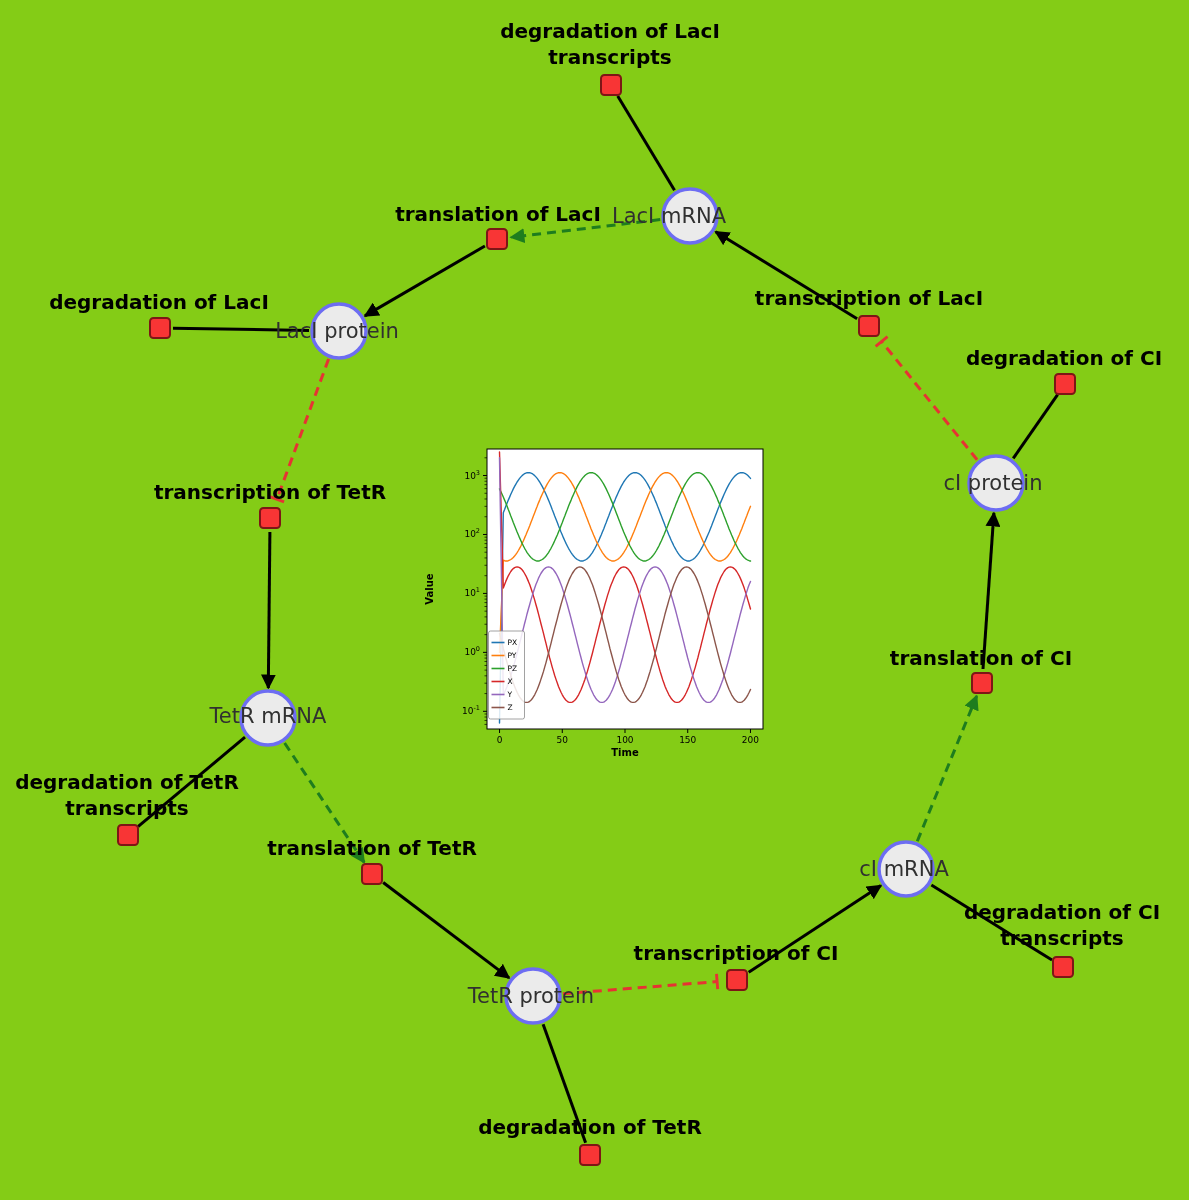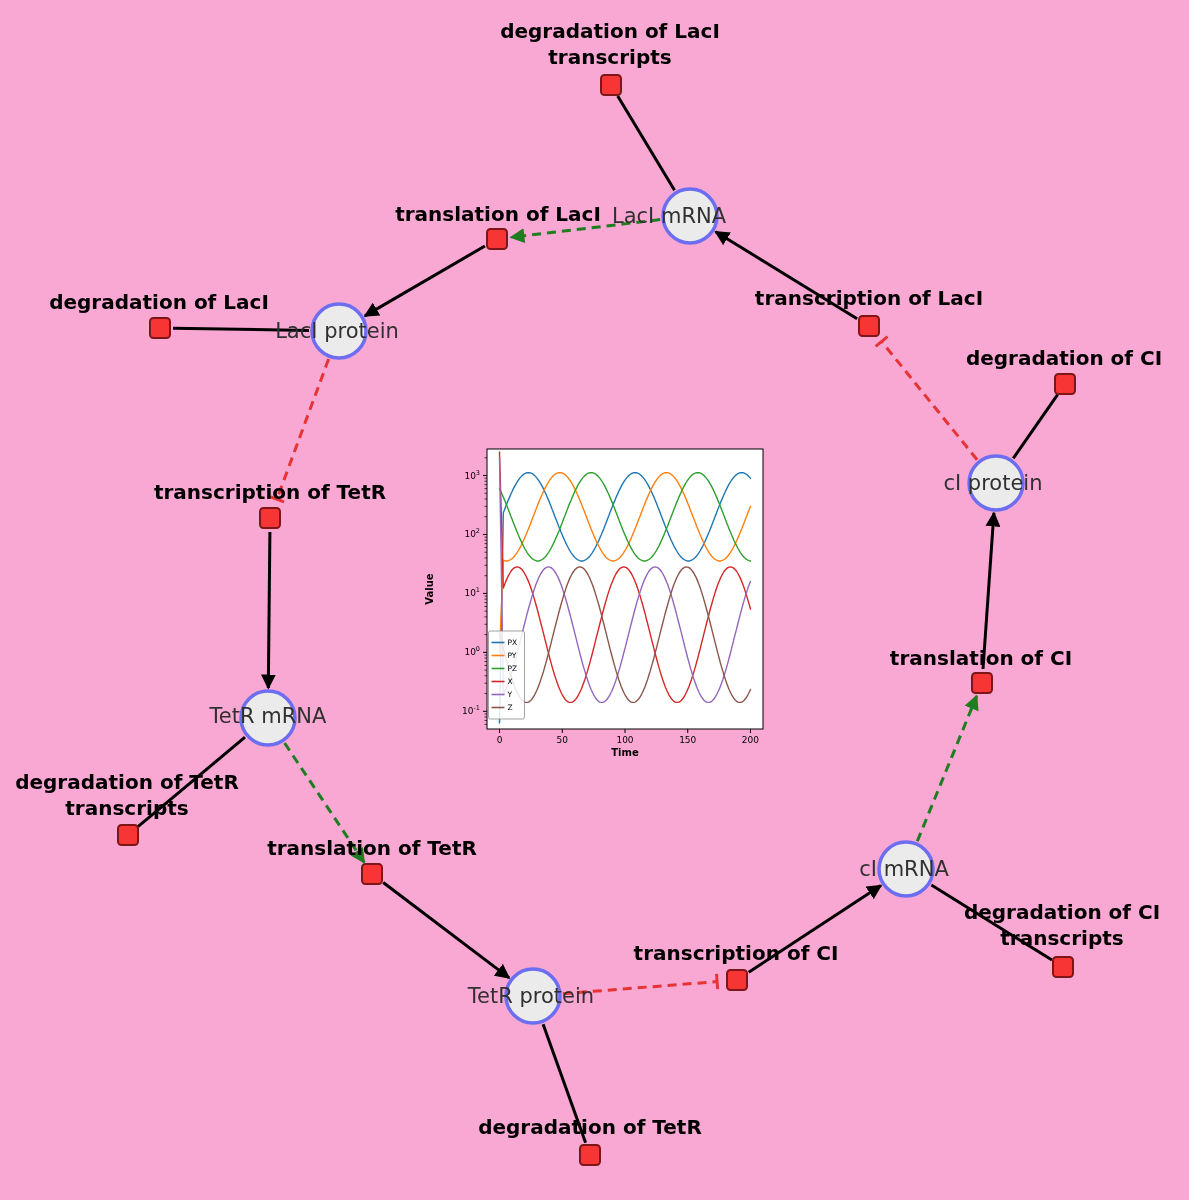--- a/index.html
+++ b/index.html
@@ -1,16 +1,16 @@
 <!DOCTYPE html>
 <html><head>
 <meta charset="utf-8">
 <style>
   html,body{margin:0;padding:0;background:#ffffff;}
-  .stage{position:relative;width:1189px;height:1200px;background:#f9a8d4;overflow:hidden;
+  .stage{position:relative;width:1189px;height:1200px;background:#84cc16;overflow:hidden;
          font-family:"DejaVu Sans", sans-serif;}
   #net-svg{position:absolute;left:0;top:0;width:1189px;height:1200px;}
   #plot-svg{position:absolute;left:420px;top:436px;width:360px;height:330px;}
 </style>
 </head>
 <body>
 
 <div class="stage">
   <svg id="net-svg" viewBox="0 0 1189 1200">
       <defs>

